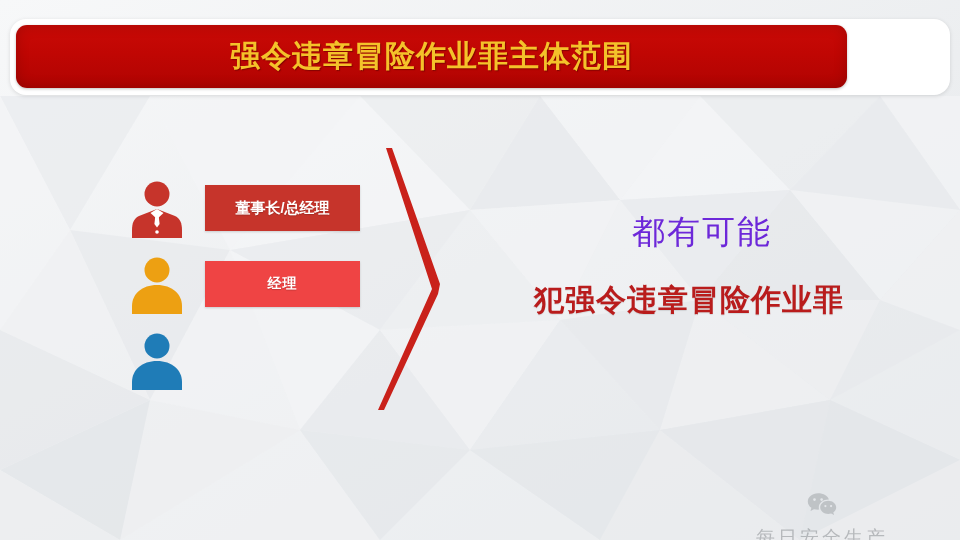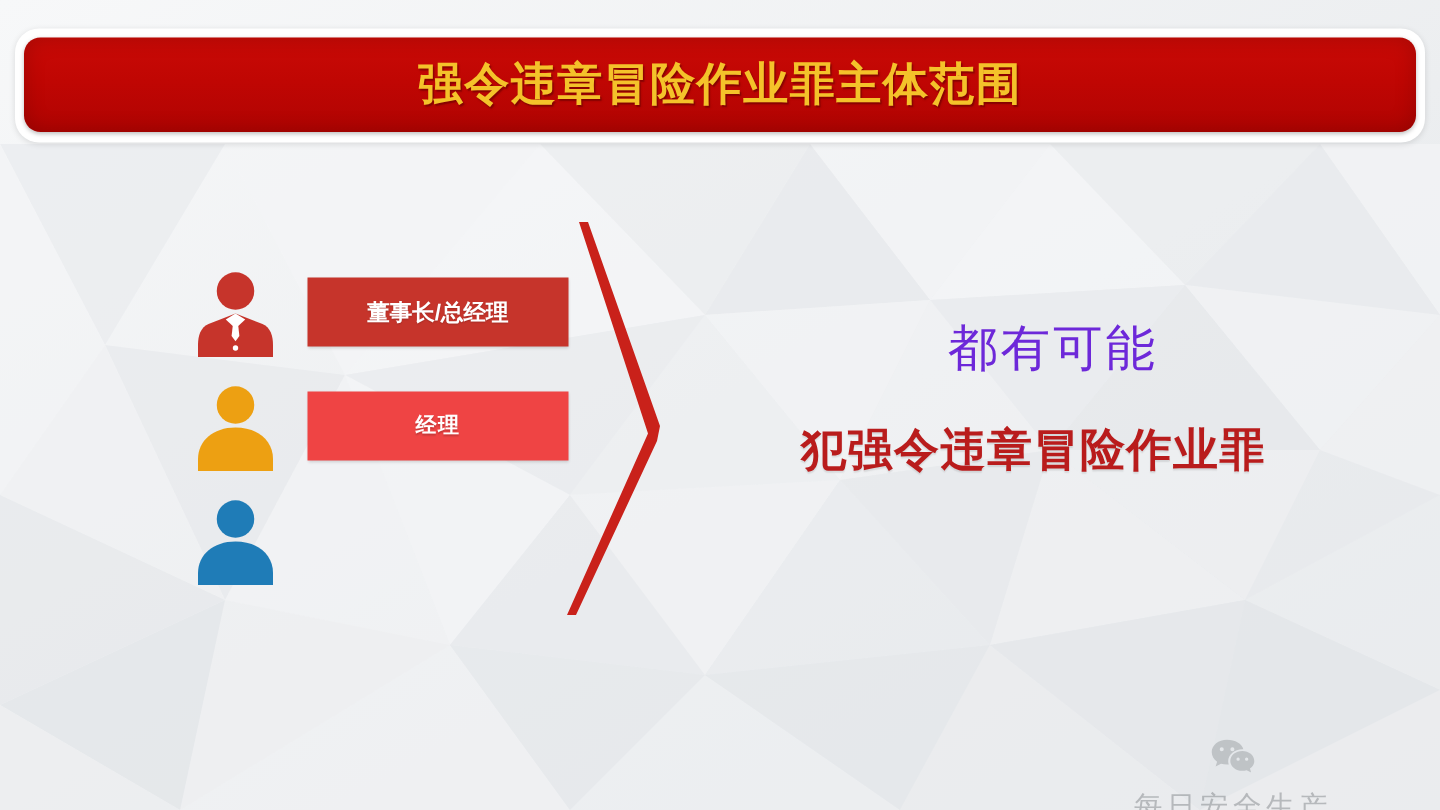--- a/index.html
+++ b/index.html
@@ -14,40 +14,40 @@
   }
   
   .bg-poly{position:absolute;left:0;top:0;width:960px;height:540px;}
   
   .banner-wrap{
     position:absolute;left:10px;top:19px;width:940px;height:76px;
     background:#ffffff;border-radius:16px;
     box-shadow:0 1px 4px rgba(0,0,0,.12);
   }
   .banner{
-    position:absolute;left:16px;top:25px;width:928px;height:63px;
+    position:absolute;left:16px;top:25px;width:831px;height:63px;
     border-radius:11px;
     background:linear-gradient(180deg,#c90a06 0%,#c00603 45%,#b00402 100%);
     box-shadow:inset 0 0 14px rgba(0,0,0,.18),0 1px 3px rgba(0,0,0,.25);
     display:flex;align-items:center;justify-content:center;
   }
   .banner-title{
     color:#f4c22a;
     font-size:30px;font-weight:bold;letter-spacing:1px;
     text-shadow:1px 1px 1px rgba(90,0,0,.55);
     white-space:nowrap;
   }
   
   .roles{position:absolute;left:130px;top:178px;width:240px;}
   .role-row{position:relative;height:76px;}
   .role-icon{
     position:absolute;left:0;top:2px;width:54px;height:58px;
   }
   .role-badge{
-    position:absolute;left:75px;top:7px;width:174px;height:46px;
+    position:absolute;left:75px;top:7px;width:155px;height:46px;
     display:flex;align-items:center;justify-content:center;
     box-shadow:0 1px 2px rgba(0,0,0,.16);
   }
   .role-badge span{
     color:#ffffff;font-size:15px;font-weight:bold;
     text-shadow:0 1px 1px rgba(0,0,0,.18);
     white-space:nowrap;
   }
   .role-badge.b-red{background:#c6342b;}
   .role-badge.b-orange{background:#ef4444;}

